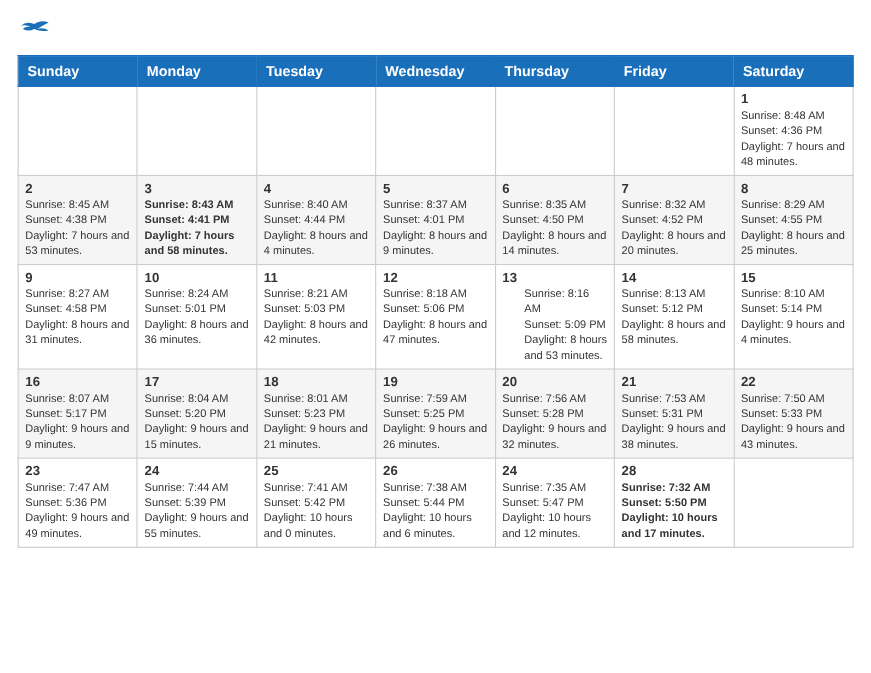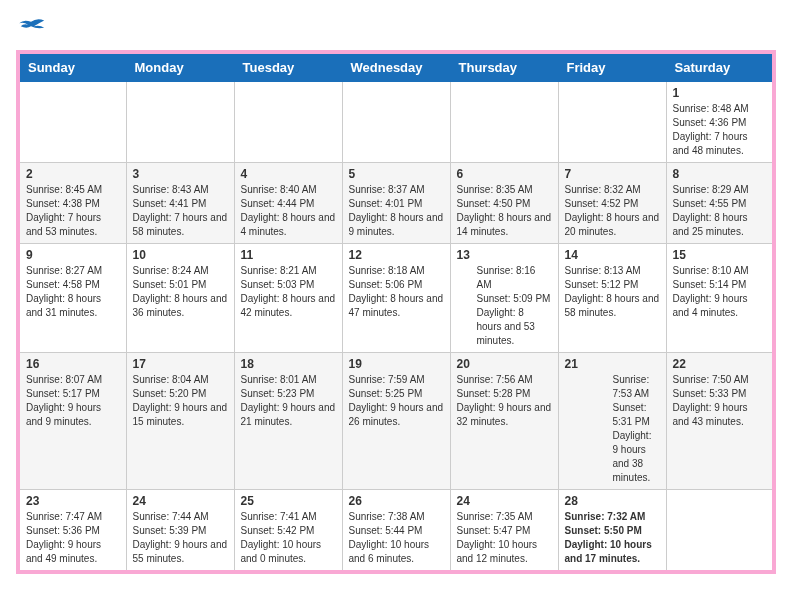--- a/index.html
+++ b/index.html
@@ -25,21 +25,21 @@
       color: #333;
       line-height: 1.1;
     }
     .location {
       font-size: 15px;
       color: #333;
     }
     .calendar {
       width: 100%;
       border-collapse: collapse;
-      border: 4px solid #f9a8d4;
+      border: 1px solid #f9a8d4;
     }
     .calendar th {
       background-color: #1a6fba;
       color: #fff;
       font-size: 13px;
       font-weight: bold;
       padding: 6px 8px;
       text-align: left;
       border: 1px solid #1a6fba;
     }
@@ -143,21 +143,21 @@
       </tr>
       <tr>
         <td>
           <span class="day-number">2</span>
           <div class="day-info" style="white-space: pre-line;">Sunrise: 8:45 AM
 Sunset: 4:38 PM
 Daylight: 7 hours and 53 minutes.</div>
         </td>
         <td>
           <span class="day-number">3</span>
-          <div class="day-info" style="white-space: pre-line;">Sunrise: 8:43 AM
+          <div class="day-info" style="white-space: pre-line; font-weight: bold;">Sunrise: 8:43 AM
 Sunset: 4:41 PM
 Daylight: 7 hours and 58 minutes.</div>
         </td>
         <td>
           <span class="day-number">4</span>
           <div class="day-info" style="white-space: pre-line;">Sunrise: 8:40 AM
 Sunset: 4:44 PM
 Daylight: 8 hours and 4 minutes.</div>
         </td>
         <td>
@@ -255,21 +255,21 @@
 Daylight: 9 hours and 26 minutes.</div>
         </td>
         <td>
           <span class="day-number">20</span>
           <div class="day-info" style="white-space: pre-line;">Sunrise: 7:56 AM
 Sunset: 5:28 PM
 Daylight: 9 hours and 32 minutes.</div>
         </td>
         <td>
           <span class="day-number">21</span>
-          <div class="day-info" style="white-space: pre-line; margin-left: 48px;">Sunrise: 7:53 AM
+          <div class="day-info" style="white-space: pre-line;">Sunrise: 7:53 AM
 Sunset: 5:31 PM
 Daylight: 9 hours and 38 minutes.</div>
         </td>
         <td>
           <span class="day-number">22</span>
           <div class="day-info" style="white-space: pre-line;">Sunrise: 7:50 AM
 Sunset: 5:33 PM
 Daylight: 9 hours and 43 minutes.</div>
         </td>
       </tr>

